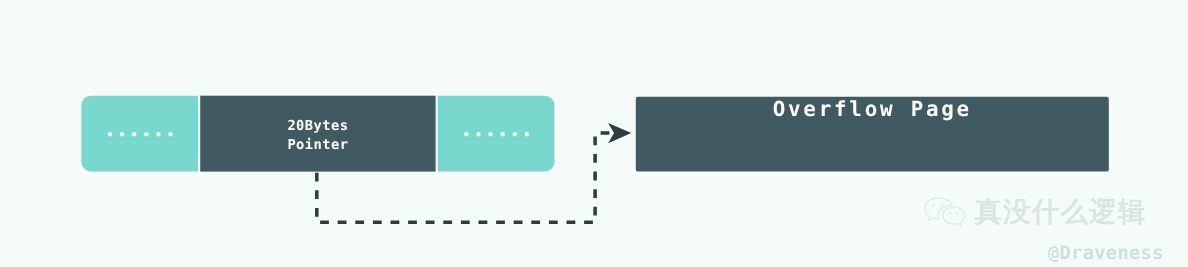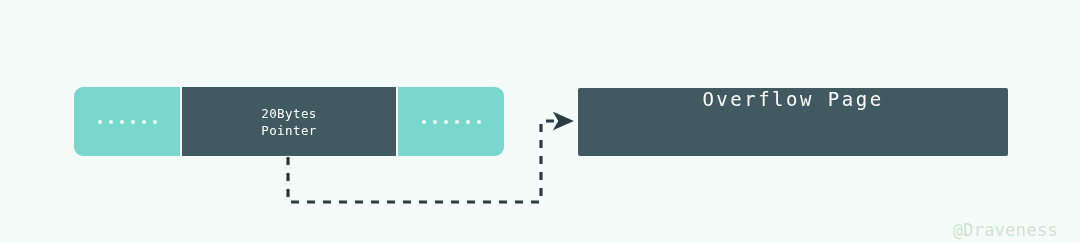--- a/index.html
+++ b/index.html
@@ -11,20 +11,21 @@
     height: 243px;
     background: #f4fbf8;
     font-family: "Liberation Sans", sans-serif;
     overflow: hidden;
   }
   #canvas {
     position: relative;
     width: 1004px;
     height: 243px;
     background: #f4fbf8;
+    font-weight: bold;
   }
 
   
   .strip {
     position: absolute;
     left: 74px;
     top: 87px;
     width: 430px;
     height: 69px;
     display: flex;
@@ -182,16 +183,33 @@
       </marker>
     </defs>
     <polyline points="288,157 288,202 541,202 541,121 572,121" fill="none" stroke="#2c3c42" stroke-width="3.2" stroke-dasharray="8 8" stroke-linecap="butt" marker-end="url(#arrowhead)"></polyline>
   </svg>
 
   <div class="overflow-box">
     <span class="overflow-label">Overflow Page</span>
   </div>
 
   <div class="watermark">
+    <div class="wm-row">
+      <svg class="wm-logo" viewBox="0 0 44 34" xmlns="http://www.w3.org/2000/svg">
+        <g fill="none" stroke="#dfece6" stroke-width="1.4">
+          <path d="M15.5 2.2C8.4 2.2 2.6 7 2.6 12.9c0 3.3 1.8 6.3 4.7 8.3l-1.3 4 4.6-2.3c1.5.4 3.1.7 4.9.7
+                   .5 0 1 0 1.4-.1-.4-1-.6-2-.6-3.1 0-5.9 5.9-10.7 13.1-10.7.5 0 .9 0 1.4.1C29.9 5.9 23.4 2.2 15.5 2.2z"></path>
+          <path d="M43.4 20.3c0-4.9-5-8.9-11.1-8.9s-11.1 4-11.1 8.9c0 4.9 5 8.9 11.1 8.9 1.3 0 2.5-.2 3.7-.5
+                   l3.9 2-1.1-3.4C41.6 25.6 43.4 23.1 43.4 20.3z"></path>
+        </g>
+        <g fill="#dfece6">
+          <circle cx="11" cy="10.2" r="1.5"></circle>
+          <circle cx="20" cy="10.2" r="1.5"></circle>
+          <circle cx="28.5" cy="18" r="1.3"></circle>
+          <circle cx="36" cy="18" r="1.3"></circle>
+        </g>
+      </svg>
+      <span class="wm-cn">真没什么逻辑</span>
+    </div>
     <div class="wm-handle">@Draveness</div>
   </div>
 
 </div>
 
 </body></html>

